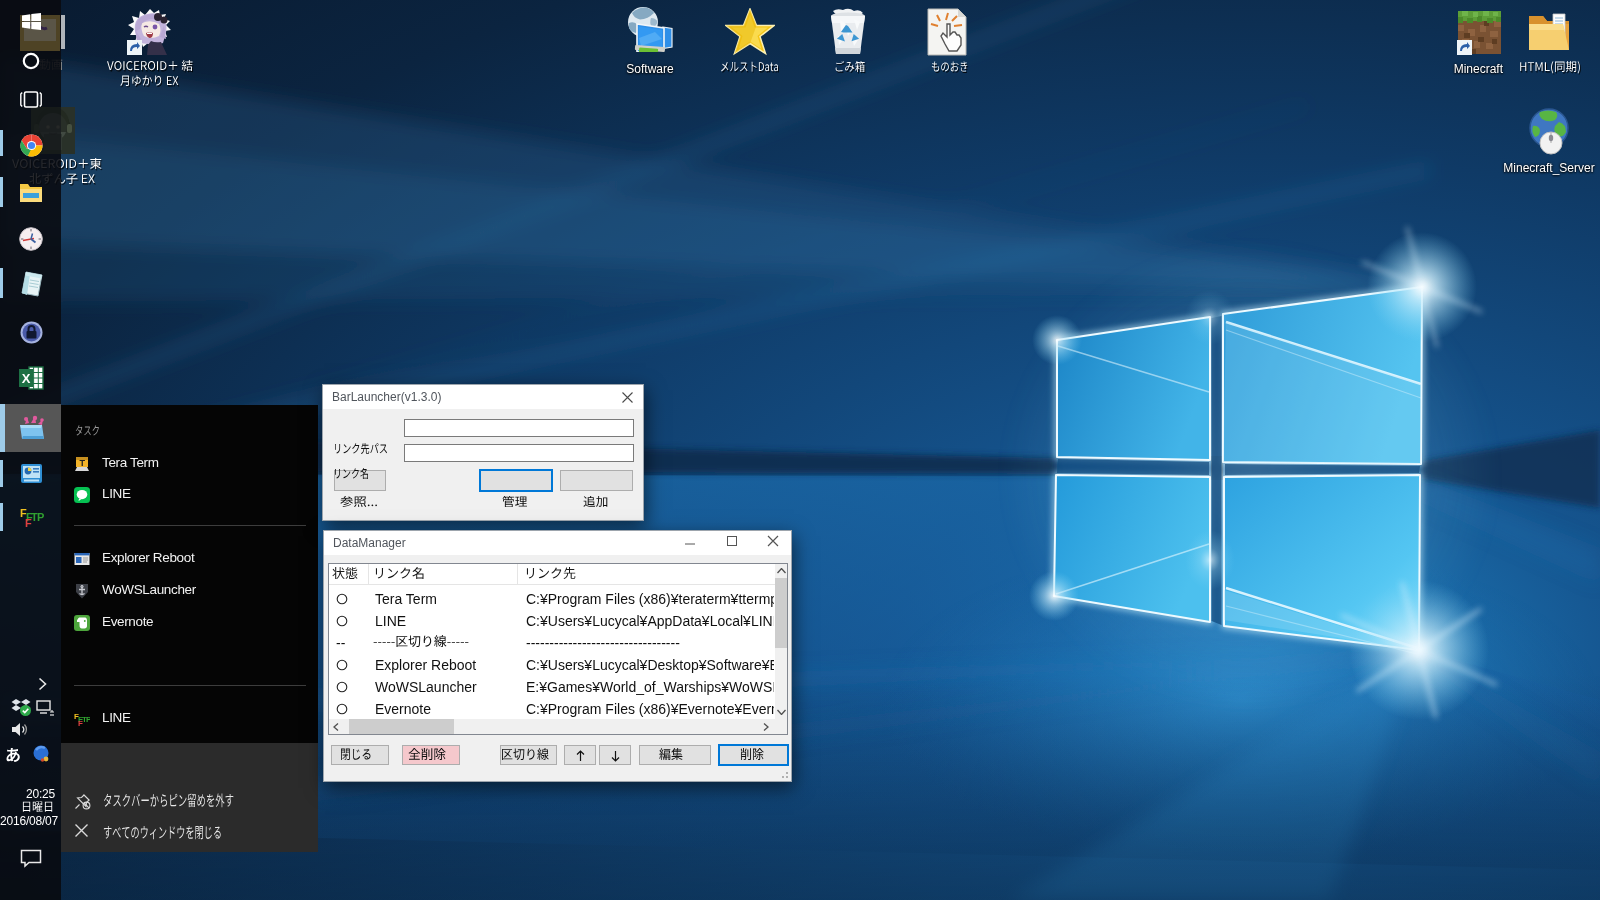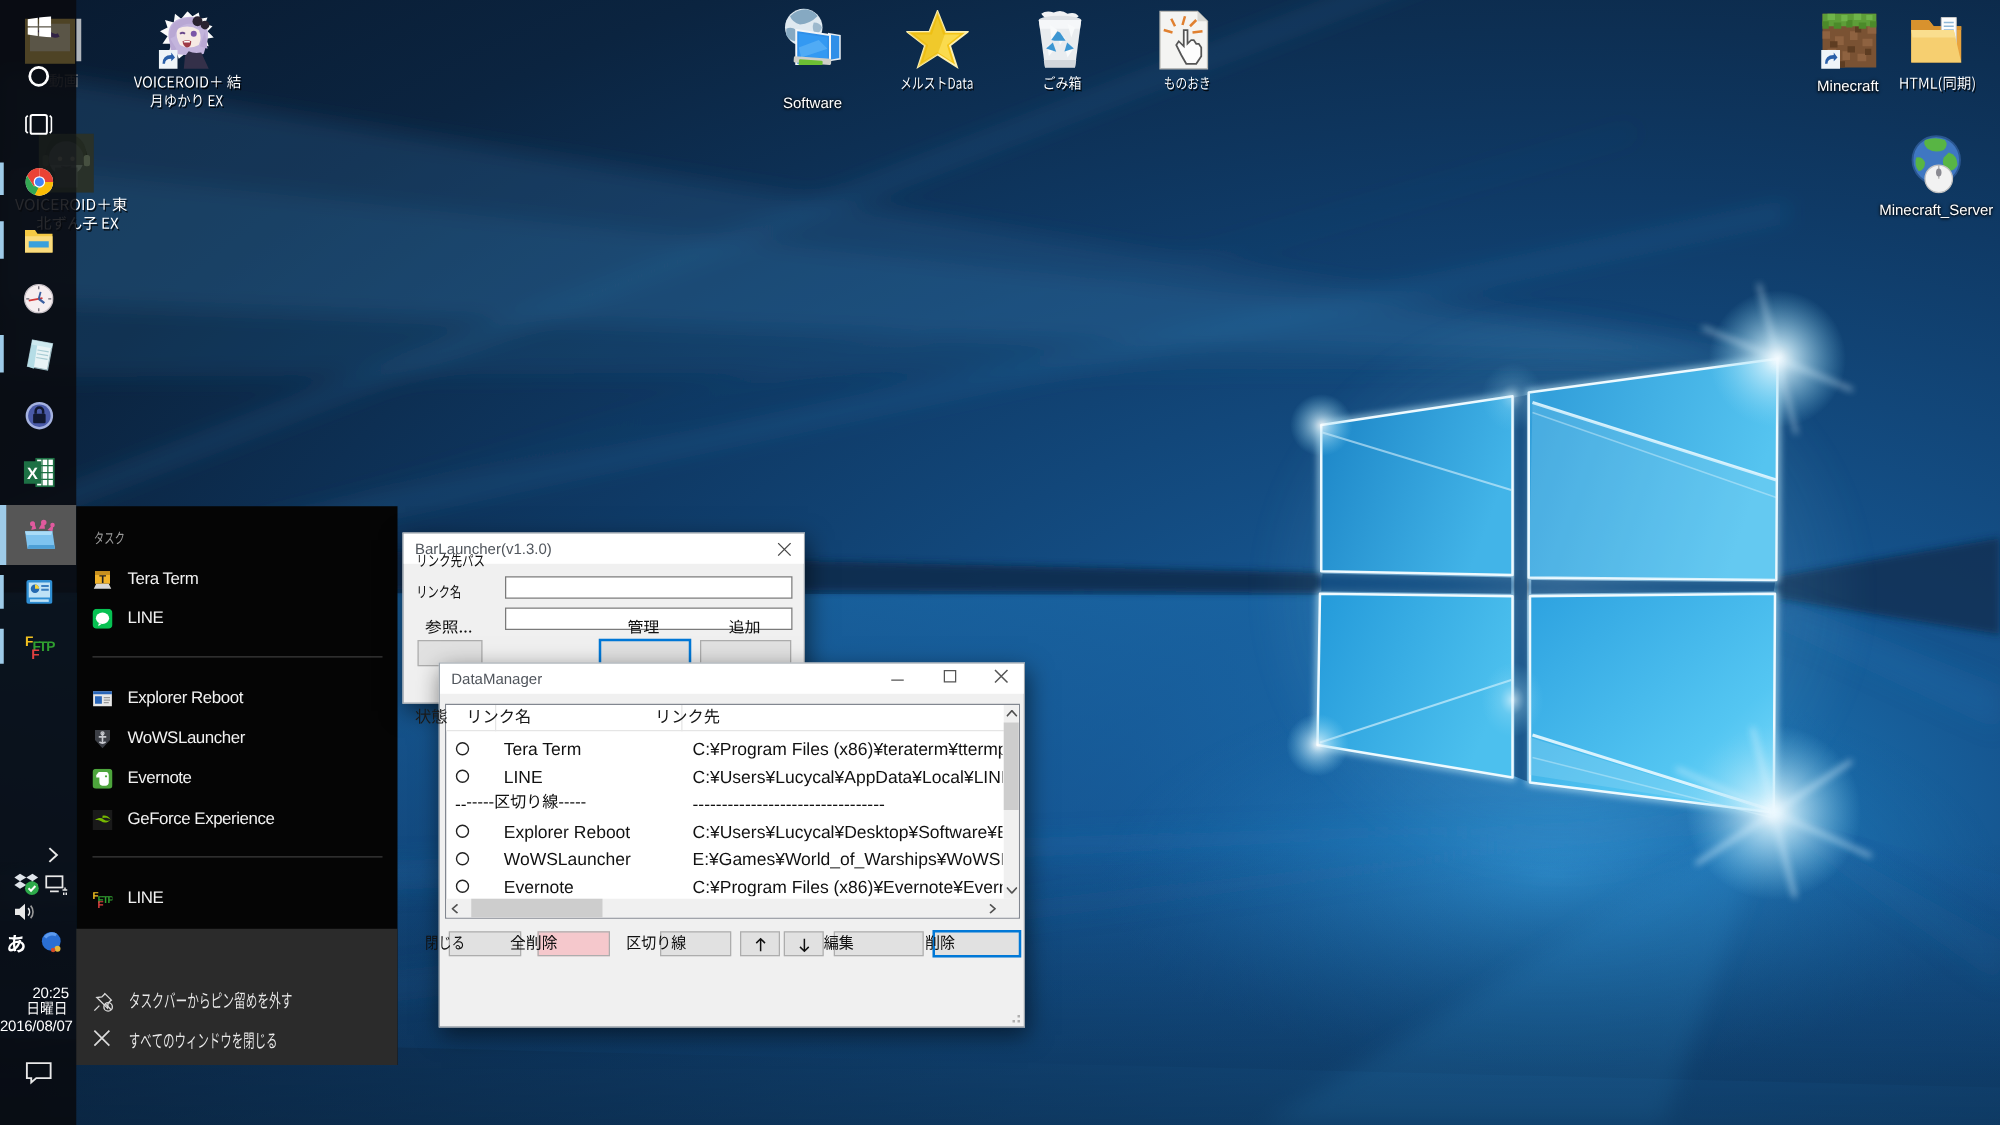--- a/index.html
+++ b/index.html
@@ -188,21 +188,21 @@
     <path d="M12 28 Q17 27 20 30 L18 31 Q14 31 12 28 Z" fill="#9db9cd"></path>
     <g>
       <polygon points="36,21 45,22.5 45,41 36,42.5" fill="#2f8fe8" stroke="#e8eef2" stroke-width="1.2"></polygon>
       <polygon points="10,18 37,22 37,43 10,46" fill="#2f8fe8" stroke="#f2f5f8" stroke-width="1.6"></polygon>
       <polygon points="12,20.5 35,24 35,41 12,43.5" fill="#3399f2"></polygon>
       <polygon points="12,32 28,26 35,33 14,40" fill="#5db2f6" opacity="0.7"></polygon>
       <rect x="8" y="40" width="30" height="5" rx="1" fill="#cfcfc8" transform="rotate(4 23 42)"></rect>
       <rect x="12" y="42" width="19" height="6" rx="1" fill="#6cc034" transform="rotate(4 21 45)"></rect>
     </g>
   </svg>
-  <div class="lbl" style="margin-top:20px;">Software</div>
+  <div class="lbl" style="margin-top:7px;">Software</div>
 </div>
 
 <div class="dicon" style="left:696px;top:8px;width:108px;">
   <svg width="50" height="48" viewBox="0 0 50 48">
     <polygon points="25,1 31.5,17.5 49,17.5 35,28.5 40.5,45.5 25,35.5 9.5,45.5 15,28.5 1,17.5 18.5,17.5" fill="#f5c518" stroke="#fdf0b0" stroke-width="1.5"></polygon>
     <polygon points="25,6 29.5,19.5 43,19.5 32.5,28 36.5,41 25,33.5 13.5,41 17.5,28 7,19.5 20.5,19.5" fill="#fadb4e"></polygon>
     <path d="M25 1 L31.5 17.5 L25 35.5 L9.5 45.5 L15 28.5 L1 17.5 L18.5 17.5 Z" fill="#e8b90f" opacity="0.55"></path>
   </svg>
   
 </div>
@@ -532,28 +532,20 @@
       <span class="txt">WoWSLauncher</span>
     </div>
   <div class="jitem" style="top:202px;">
       <svg width="16" height="16" viewBox="0 0 16 16">
         <rect width="16" height="16" rx="3" fill="#4da53c"></rect>
         <path d="M4 4 C4 3 5 2.5 6 2.5 L11 2.5 C12.5 2.5 13 4 13 5.5 L13 11 C13 12.5 12 13.5 10.5 13.5 L8 13.5 C6 13.5 5.5 12 5.5 10 L5.5 7 L3 7 L3 5 Z" fill="#fff"></path>
         <circle cx="10.8" cy="6" r="0.9" fill="#4da53c"></circle>
       </svg>
       <span class="txt">Evernote</span>
     </div>
-  <div class="jitem" style="top:235px;">
-      <svg width="16" height="16" viewBox="0 0 16 16">
-        <rect width="16" height="16" fill="#1a1a1a"></rect>
-        <path d="M2 8 C5 6 7 6 9 7.5 C11 9 13 9 14.5 7.5 C12 10.5 9 10.5 7 9 C5.5 8 3.8 7.8 2 8 Z" fill="#76b900"></path>
-        <path d="M8 4.5 C10.5 4 13 5 14.5 7.5 C12.5 6 10 5.8 8 6.5 Z" fill="#76b900"></path>
-      </svg>
-      <span class="txt">GeForce Experience</span>
-    </div>
   <div style="position:absolute;left:13px;top:280px;width:232px;height:1px;background:#3d3d3d;"></div>
   <div class="jitem" style="top:298px;">
       <svg width="16" height="16" viewBox="0 0 16 16">
         <g font-family="Liberation Sans" font-weight="bold">
           <text x="0" y="8" font-size="8" fill="#f0c020">F</text>
           <text x="4" y="11" font-size="8" fill="#30a030">F</text>
           <text x="8" y="11" font-size="8" fill="#30a030">T</text>
           <text x="12" y="11" font-size="8" fill="#30a030">P</text>
           <text x="4" y="15" font-size="8" fill="#e04040">F</text>
         </g>
@@ -570,37 +562,37 @@
         </g>
       </svg>
     </div>
   <div class="jitem" style="top:410px;">
       <svg width="15" height="15" viewBox="0 0 15 15">
         <path d="M1.5 1.5 L13.5 13.5 M13.5 1.5 L1.5 13.5" stroke="#dadada" stroke-width="1.4"></path>
       </svg>
     </div>
 </div>
 
-<div class="win" id="barlauncher" style="left:322px; top:426px; width:322px; height:137px;">
+<div class="win" id="barlauncher" style="left:322px; top:384px; width:322px; height:137px;">
   <div class="titlebar">
       <span style="position:absolute;left:9px;top:5px;">BarLauncher(v1.3.0)</span>
     <svg style="position:absolute;right:10px;top:7px;" width="11" height="11" viewBox="0 0 11 11">
         <path d="M0.5 0.5 L10.5 10.5 M10.5 0.5 L0.5 10.5" stroke="#4a4a4a" stroke-width="1.1"></path>
       </svg>
   </div>
 
   <input style="position: absolute; left: 81px; top: 34px; width: 230px; height: 18px; border: 1px solid rgb(122, 122, 122);">
 
   <input style="position: absolute; left: 81px; top: 59px; width: 230px; height: 18px; border: 1px solid rgb(122, 122, 122);">
   <div class="btn" style="left:11px;top:85px;width:52px;height:21px;"></div>
   <div class="btn" style="left:156px;top:84px;width:74px;height:23px;border:2px solid #0078d7;"></div>
   <div class="btn" style="left:237px;top:85px;width:73px;height:21px;"></div>
 </div>
 
-<div class="win" id="datamanager" style="left:323px; top:530px; width:469px; height:292px;margin-left:28px;">
+<div class="win" id="datamanager" style="left:323px; top:530px; width:469px; height:252px;">
   <div class="titlebar">
       <span style="position:absolute;left:9px;top:5px;">DataManager</span>
     <svg style="position:absolute;right:95px;top:7px;" width="12" height="12" viewBox="0 0 12 12">
         <path d="M1 6 H11" stroke="#555" stroke-width="1"></path>
       </svg>
     <svg style="position:absolute;right:53px;top:4px;" width="12" height="12" viewBox="0 0 12 12">
         <rect x="1.5" y="1.5" width="9" height="9" fill="none" stroke="#555" stroke-width="1"></rect>
       </svg>
     <svg style="position:absolute;right:12px;top:4px;" width="12" height="12" viewBox="0 0 12 12">
         <path d="M1 1 L11 11 M11 1 L1 11" stroke="#555" stroke-width="1.2"></path>

